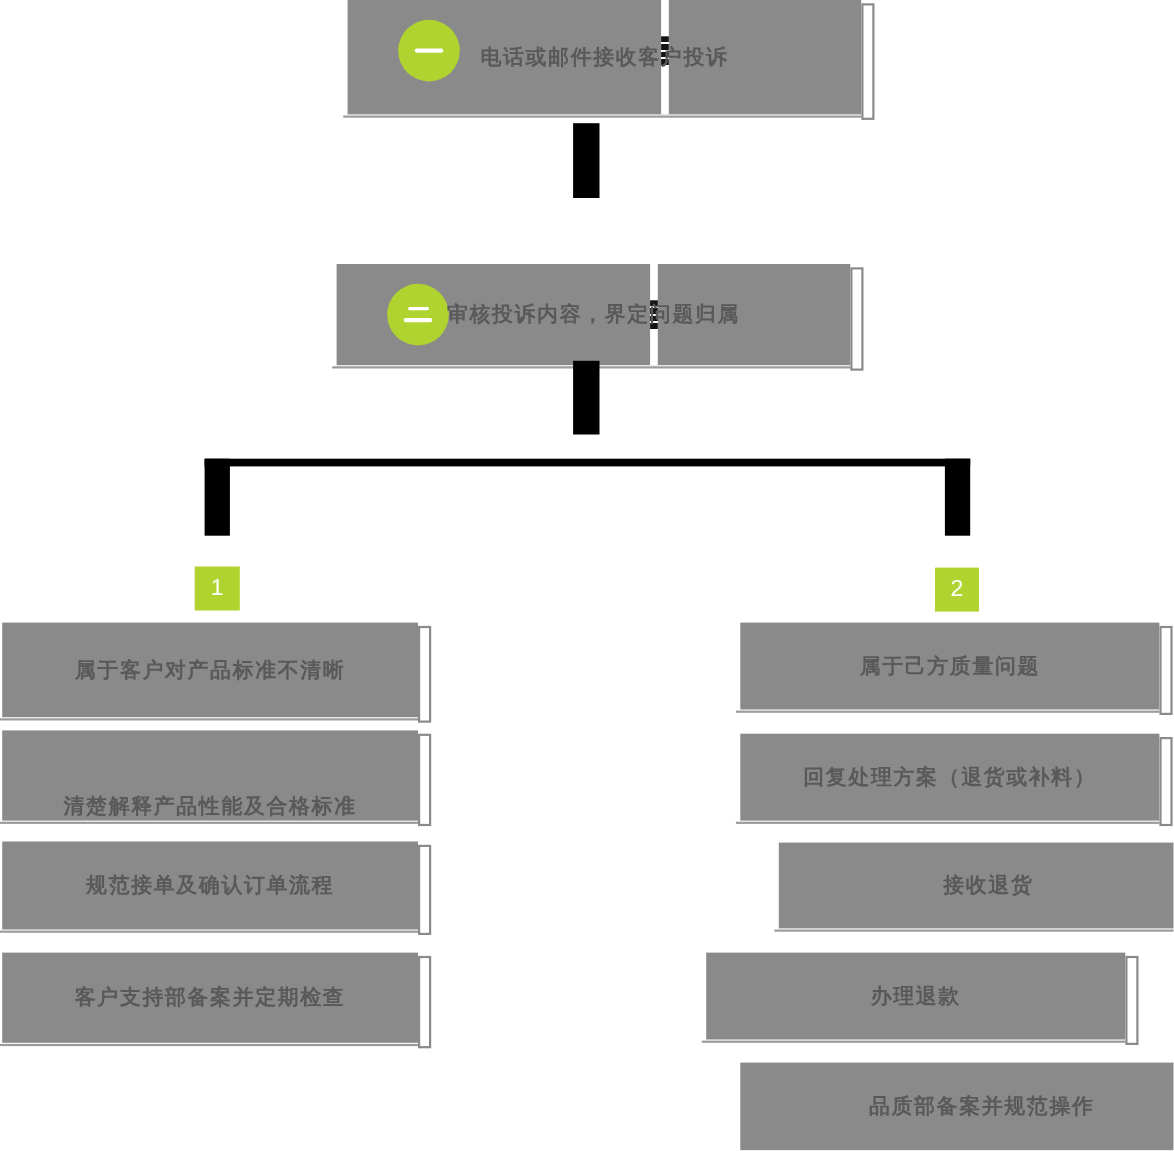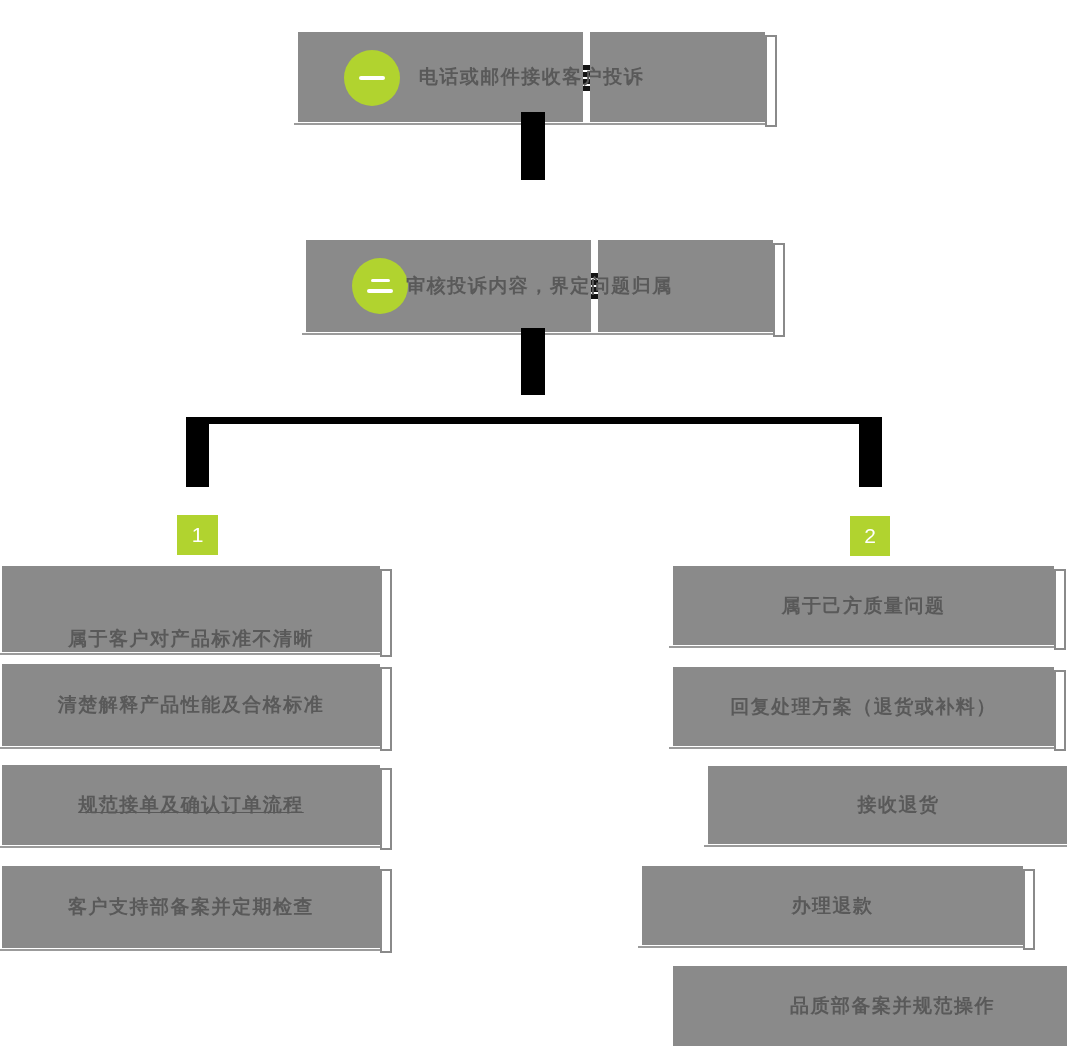--- a/index.html
+++ b/index.html
@@ -66,21 +66,21 @@
     font-size:21px;
     display:flex;align-items:center;justify-content:center;
   }
   .step-label{position:relative;z-index:2;}
 </style>
 </head>
 <body>
 
 <div class="canvas">
 
-  <div class="fbox" style="left:298px;top:0;width:467px;height:90px;margin-top:32px;">
+  <div class="fbox" style="left:316px;top:0;width:467px;height:104px;">
     <span class="stripe">
         <span class="mark"></span>
       </span>
     <span class="num-circle">
       <span class="bar"></span>
     </span>
     <span class="step-label">电话或邮件接收客户投诉</span>
     <span class="tab"></span>
   </div>
 
@@ -100,29 +100,29 @@
 
   <div class="conn" style="left:521px;top:328px;width:24px;height:67px;"></div>
 
   <div class="conn" style="left:186px;top:417px;width:696px;height:7px;"></div>
   <div class="conn" style="left:186px;top:417px;width:23px;height:70px;"></div>
   <div class="conn" style="left:859px;top:417px;width:23px;height:70px;"></div>
 
   <div class="num-square" style="left:177px;top:515px;">1</div>
   <div class="num-square" style="left:850px;top:516px;width:40px;">2</div>
 
-  <div class="fbox" style="left:2px;top:566px;width:378px;height:86px;align-items:flex-end;">
+  <div class="fbox" style="left:2px;top:566px;width:378px;height:86px;">
     <span class="step-label">属于客户对产品标准不清晰</span>
     <span class="tab"></span>
   </div>
-  <div class="fbox" style="left:2px;top:664px;width:378px;height:82px;">
+  <div class="fbox" style="left:2px;top:664px;width:378px;height:82px;align-items:flex-end;">
     <span class="step-label">清楚解释产品性能及合格标准</span>
     <span class="tab"></span>
   </div>
-  <div class="fbox" style="left:2px;top:765px;width:378px;height:80px;text-decoration:underline;">
+  <div class="fbox" style="left:2px;top:765px;width:378px;height:80px;">
     <span class="step-label">规范接单及确认订单流程</span>
     <span class="tab"></span>
   </div>
   <div class="fbox" style="left:2px;top:866px;width:378px;height:82px;align-items:center;">
     <span class="step-label">客户支持部备案并定期检查</span>
     <span class="tab"></span>
   </div>
 
   <div class="fbox" style="left:673px;top:667px;width:381px;height:79px;">
     <span class="step-label">回复处理方案（退货或补料）</span>

